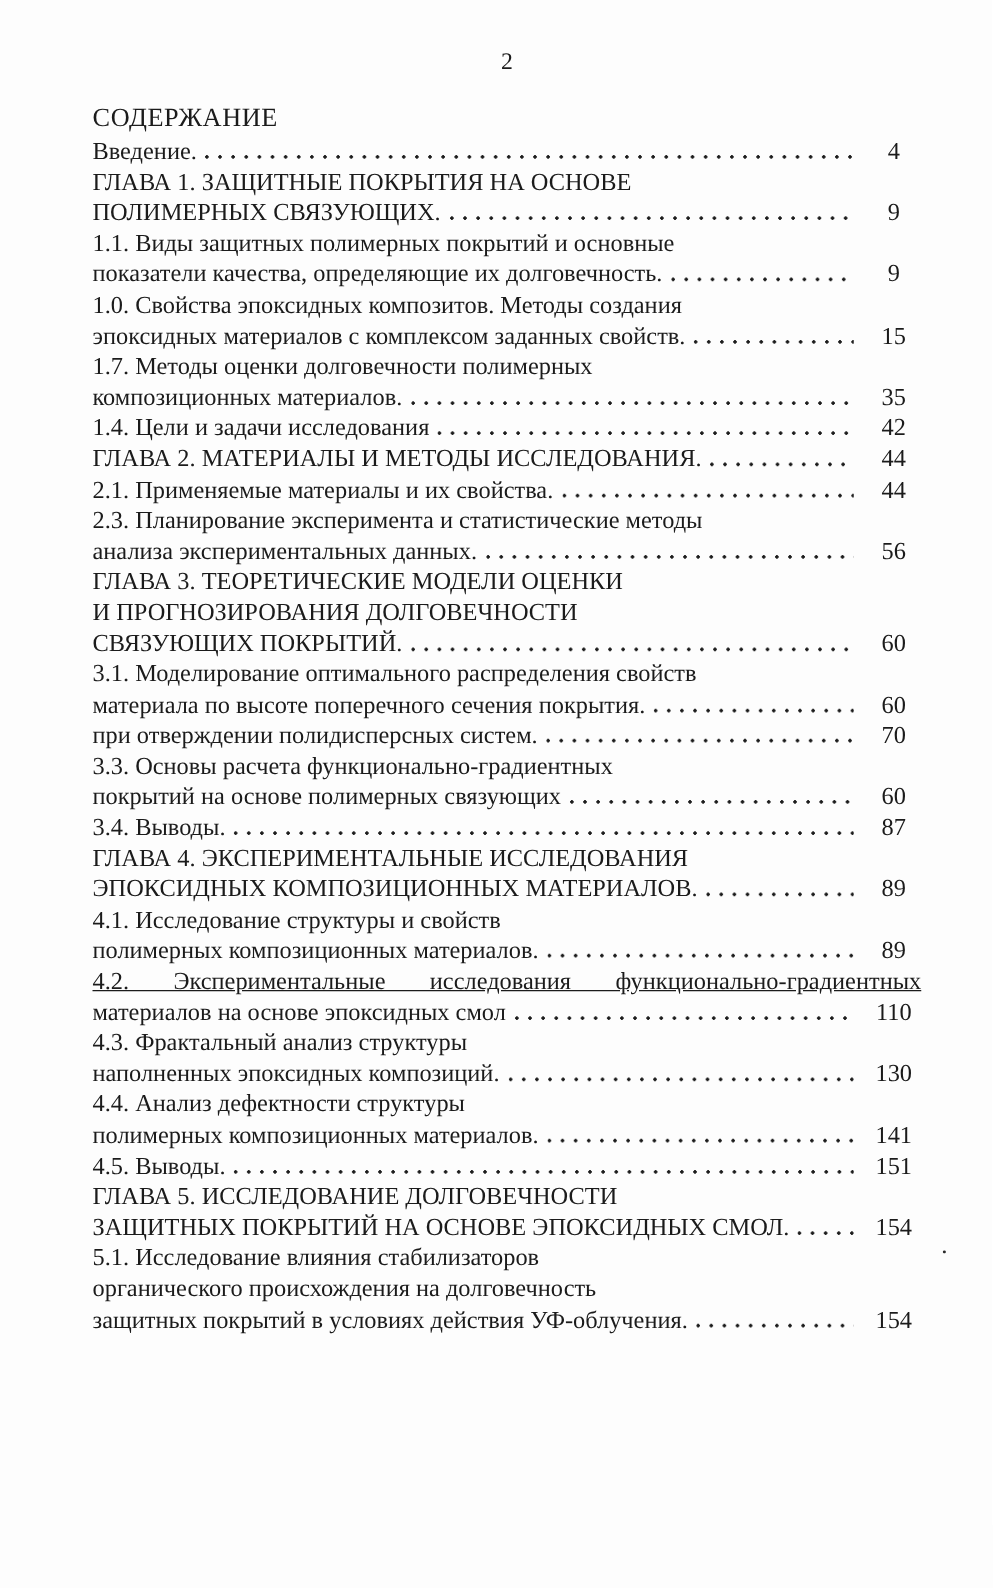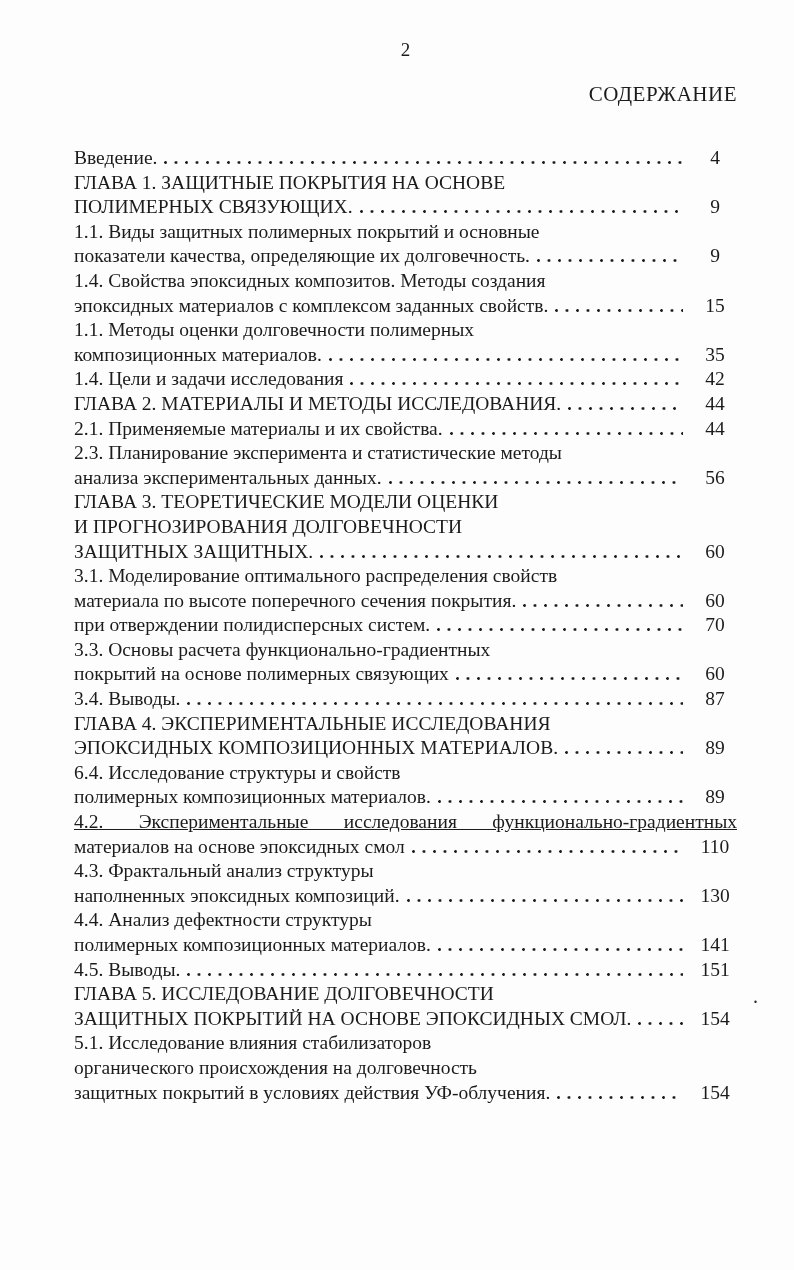--- a/index.html
+++ b/index.html
@@ -14,27 +14,27 @@
     color: #1b1b1b;
     overflow: hidden;
   }
   .page-number {
     text-align: center;
     font-size: 19px;
     line-height: 24px;
   }
   .title {
     margin: 20px 0 0 0;
-    text-align: right;
+    text-align: left;
     font-size: 21px;
     font-weight: normal;
     letter-spacing: 0.5px;
     line-height: 24px;
   }
-  .toc { margin-top: 41px; }
+  .toc { margin-top: 5px; }
   .toc-row {
     display: flex;
     align-items: baseline;
     height: 24.6px;
     font-size: 19.5px;
     white-space: nowrap;
   }
   .toc-row.justify .toc-text {
     flex: 1;
     white-space: normal;
@@ -89,29 +89,29 @@
       </div>
       <div class="toc-row">
         <span class="toc-text">1.1. Виды защитных полимерных покрытий и основные</span>
       </div>
       <div class="toc-row">
         <span class="toc-text">показатели качества, определяющие их долговечность.</span>
         <span class="leader"></span>
         <span class="pagenum">9</span>
       </div>
       <div class="toc-row">
-        <span class="toc-text">1.4. Свойства эпоксидных композитов. Методы создания</span>
+        <span class="toc-text">1.0. Свойства эпоксидных композитов. Методы создания</span>
       </div>
       <div class="toc-row">
         <span class="toc-text">эпоксидных материалов с комплексом заданных свойств.</span>
         <span class="leader"></span>
         <span class="pagenum">15</span>
       </div>
       <div class="toc-row">
-        <span class="toc-text">1.1. Методы оценки долговечности полимерных</span>
+        <span class="toc-text">1.7. Методы оценки долговечности полимерных</span>
       </div>
       <div class="toc-row">
         <span class="toc-text">композиционных материалов.</span>
         <span class="leader"></span>
         <span class="pagenum">35</span>
       </div>
       <div class="toc-row">
         <span class="toc-text">1.4. Цели и задачи исследования</span>
         <span class="leader"></span>
         <span class="pagenum">42</span>
@@ -134,21 +134,21 @@
         <span class="leader"></span>
         <span class="pagenum">56</span>
       </div>
       <div class="toc-row">
         <span class="toc-text">ГЛАВА 3. ТЕОРЕТИЧЕСКИЕ МОДЕЛИ ОЦЕНКИ</span>
       </div>
       <div class="toc-row">
         <span class="toc-text">И ПРОГНОЗИРОВАНИЯ ДОЛГОВЕЧНОСТИ</span>
       </div>
       <div class="toc-row">
-        <span class="toc-text">ЗАЩИТНЫХ ЗАЩИТНЫХ.</span>
+        <span class="toc-text">СВЯЗУЮЩИХ ПОКРЫТИЙ.</span>
         <span class="leader"></span>
         <span class="pagenum">60</span>
       </div>
       <div class="toc-row">
         <span class="toc-text">3.1. Моделирование оптимального распределения свойств</span>
       </div>
       <div class="toc-row">
         <span class="toc-text">материала по высоте поперечного сечения покрытия.</span>
         <span class="leader"></span>
         <span class="pagenum">60</span>
@@ -173,21 +173,21 @@
       </div>
       <div class="toc-row">
         <span class="toc-text">ГЛАВА 4. ЭКСПЕРИМЕНТАЛЬНЫЕ ИССЛЕДОВАНИЯ</span>
       </div>
       <div class="toc-row">
         <span class="toc-text">ЭПОКСИДНЫХ КОМПОЗИЦИОННЫХ МАТЕРИАЛОВ.</span>
         <span class="leader"></span>
         <span class="pagenum">89</span>
       </div>
       <div class="toc-row">
-        <span class="toc-text">6.4. Исследование структуры и свойств</span>
+        <span class="toc-text">4.1. Исследование структуры и свойств</span>
       </div>
       <div class="toc-row">
         <span class="toc-text">полимерных композиционных материалов.</span>
         <span class="leader"></span>
         <span class="pagenum">89</span>
       </div>
       <div class="toc-row justify">
         <span class="toc-text">4.2. Экспериментальные исследования функционально-градиентных</span>
       </div>
       <div class="toc-row">

